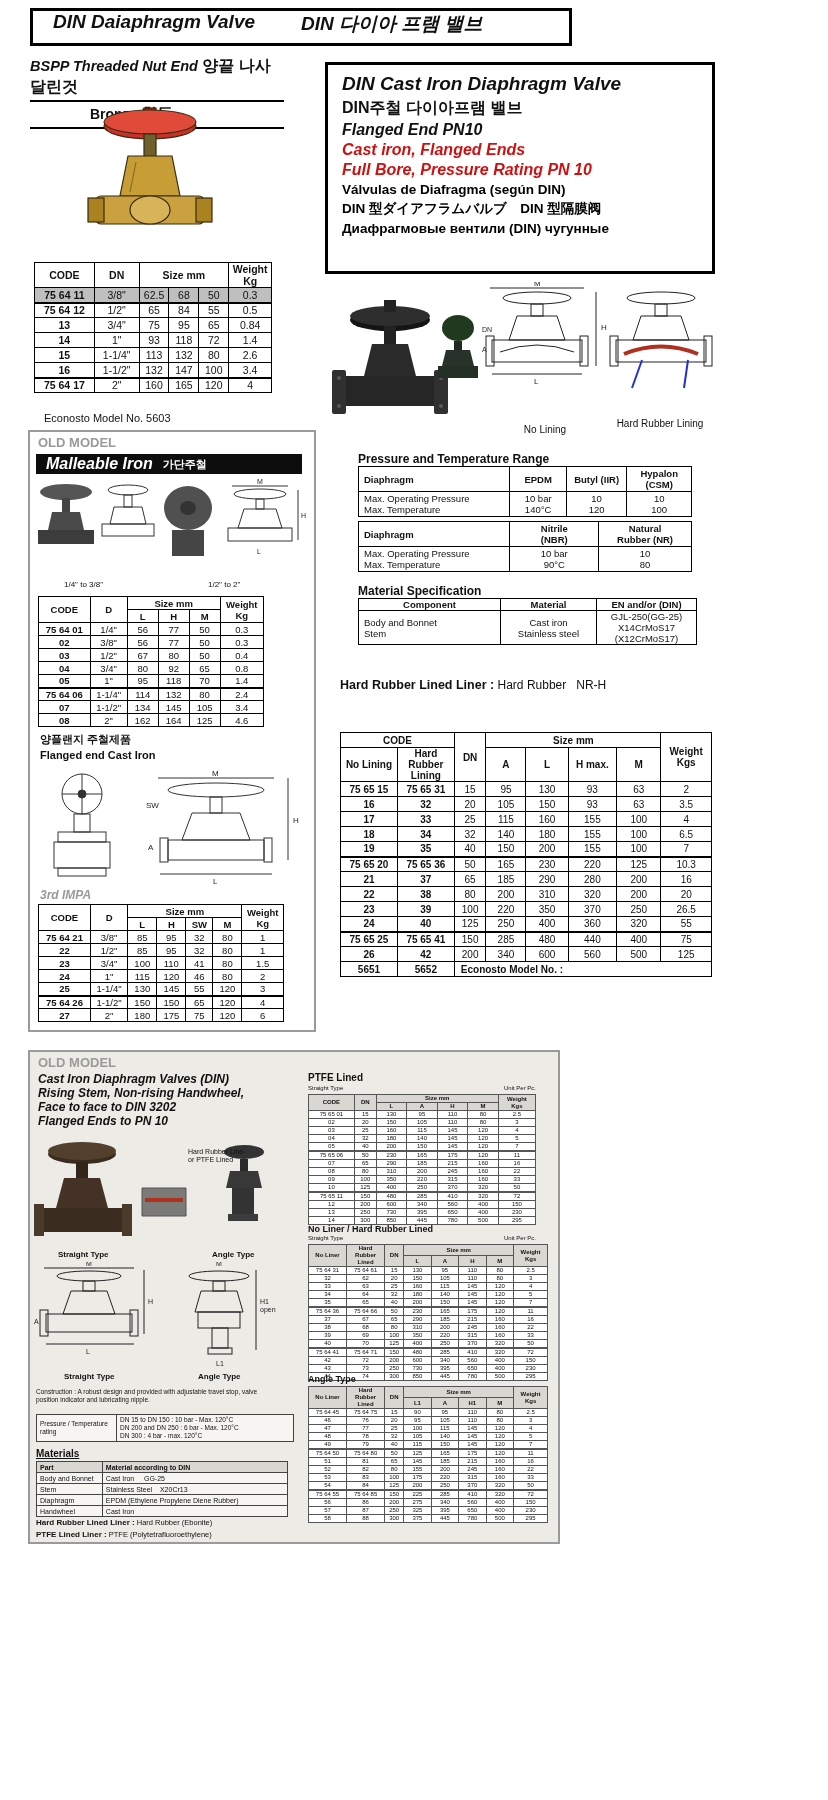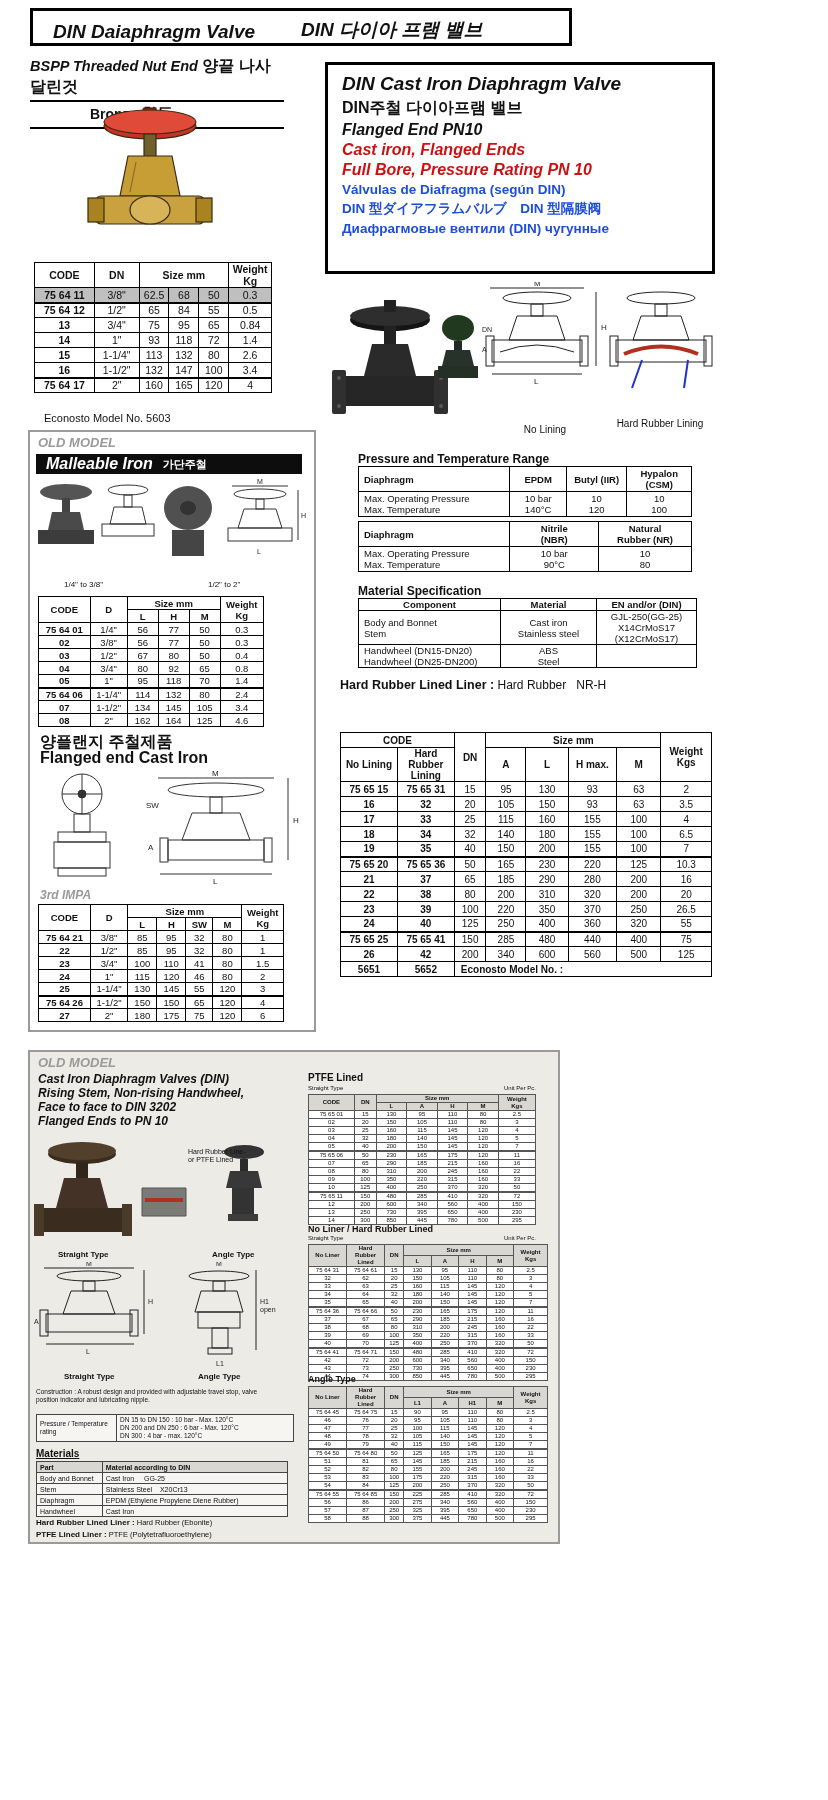--- a/index.html
+++ b/index.html
@@ -8,70 +8,70 @@
   .abs { position:absolute; }
 
   
   .tbl { border-collapse:collapse; background:#fff; table-layout:fixed; }
   .tbl th, .tbl td { border:1px solid #000; text-align:center; vertical-align:middle;
                      white-space:pre-line; padding:0 2px; overflow:hidden; }
   .tbl th { font-weight:bold; }
 
   
   .top-title { left:30px; top:8px; width:542px; height:38px; border:3px solid #000;
-               display:flex; align-items:flex-end; gap:46px; padding-left:20px;
+               display:flex; align-items:flex-start; gap:46px; padding-left:20px;
                font-weight:bold; font-style:italic; font-size:19px; }
 
   
   #bronzehead { left:30px; top:56px; width:254px; }
   .bh1 { border-bottom:2px solid #000; padding-bottom:2px; font-weight:bold; }
   .bh1 .en { font-style:italic; font-size:14.5px; }
   .kr-small { font-size:16px; font-weight:bold; }
   .bh2 { border-bottom:2px solid #000; padding:2px 0 2px 60px; font-weight:bold; font-size:14px; }
 
   #bronzetbl { left:34px; top:262px; width:238px; font-size:10.5px; }
   #bronzetbl th, #bronzetbl td { height:15px; }
   #bronzetbl tbody tr:first-child { background:#bfbfbf; }
   #bronzetbl tbody tr:nth-child(2) td, #bronzetbl tbody tr:nth-child(7) td { border-top-width:2px; }
   #bronzetbl tbody td:first-child { font-weight:bold; }
 
   #econosto { left:44px; top:412px; font-size:11px; }
 
   
   .om-box { border:2px solid #9a9a9a; }
   .om-label { position:absolute; left:8px; top:3px; color:#9a9a9a; font-weight:bold;
-              font-style:italic; font-size:13px; }
+              font-size:13px; }
   #old1 { left:28px; top:430px; width:288px; height:602px; background:#fff; }
   #old2 { left:28px; top:1050px; width:532px; height:494px; background:#edebe6; }
 
   .mall-bar { position:absolute; left:6px; top:22px; width:266px; height:20px; background:#0d0d0d;
               color:#fff; display:flex; align-items:center; gap:10px; padding-left:10px; font-weight:bold; }
   .mall-bar .en { font-style:italic; font-size:16px; }
   .mall-bar .kr { font-size:11px; }
   .range-label { position:absolute; font-size:8px; }
 
   .small-tbl { font-size:9.5px; }
   .small-tbl th, .small-tbl td { height:13px; padding:0 1px; }
   #t1 { left:8px; top:164px; width:226px; }
   #t1 tbody tr:nth-child(6) td { border-top-width:2px; }
   #t1 tbody td:first-child { font-weight:bold;margin-top:22px; }
   #t2 { left:8px; top:472px; width:246px; }
   #t2 tbody tr:nth-child(6) td { border-top-width:2px; }
   #t2 tbody td:first-child { font-weight:bold; }
 
-  .fl-title { position:absolute; font-weight:bold; font-size:16px; }
+  .fl-title { position:absolute; font-weight:bold; font-size:11px; }
   #impa { position:absolute; left:10px; top:456px; color:#9a9a9a; font-weight:bold; font-style:italic; font-size:12px; }
 
   
   #dinbox { left:325px; top:62px; width:390px; height:212px; border:3px solid #000; padding:8px 14px; }
   #dinbox .d1 { font-size:19px; font-weight:bold; font-style:italic; margin-bottom:3px; }
   #dinbox .d2 { font-size:16px; font-weight:bold; margin-bottom:2px; }
   #dinbox .d3 { font-size:16px; font-weight:bold; font-style:italic; margin-bottom:2px; }
   #dinbox .red { color:#cc1111; }
-  #dinbox .blu { color:#1d4ed8; font-size:13.5px; font-weight:bold; margin-top:3px; }
+  #dinbox .blu { color:#000000; font-size:13.5px; font-weight:bold; margin-top:3px; }
 
   .diag-label { position:absolute; font-size:10px; text-align:center; }
 
   .rc-head { position:absolute; font-weight:bold; font-size:12px; }
 
   .pt-tbl { font-size:9.5px; }
   .pt-tbl th, .pt-tbl td { padding:1px 2px; }
   .pt-tbl td:first-child, .pt-tbl th:first-child { text-align:left; padding-left:5px; }
   #pt1 { left:358px; top:466px; width:334px; }
   #pt2 { left:358px; top:521px; width:334px; }
@@ -621,27 +621,20 @@
     <tbody>
         <tr>
           <td>Body and Bonnet
 Stem</td>
           <td>Cast iron
 Stainless steel</td>
           <td>GJL-250(GG-25)
 X14CrMoS17
 (X12CrMoS17)</td>
         </tr>
-        <tr>
-          <td>Handwheel (DN15-DN20)
-Handwheel (DN25-DN200)</td>
-          <td>ABS
-Steel</td>
-          <td> </td>
-        </tr>
       </tbody>
   </table>
 
   <div id="hrnote" class="abs">
     <b>Hard Rubber Lined Liner :</b>
     <span>Hard Rubber &nbsp; NR-H</span>
   </div>
 
   <table id="maintbl" class="tbl abs">
     <colgroup>

